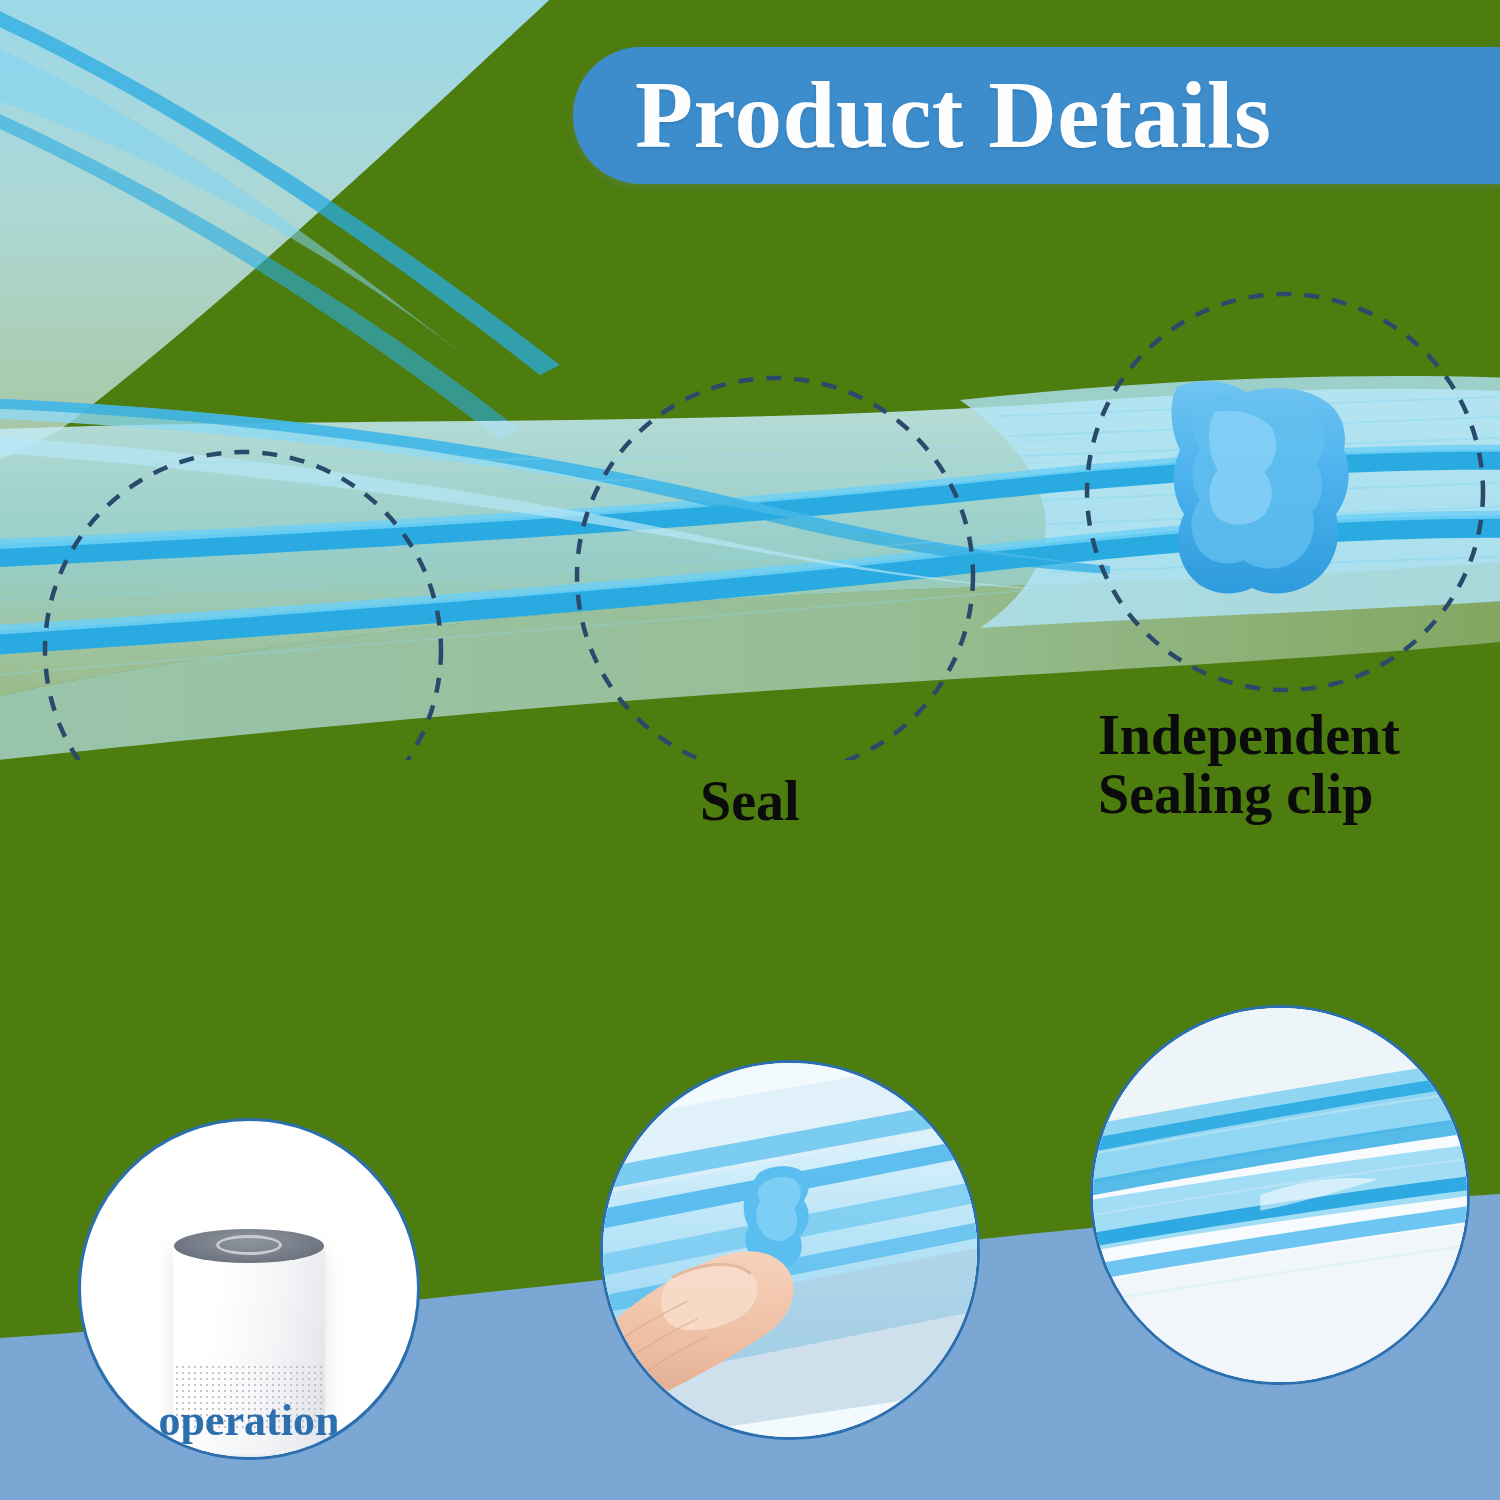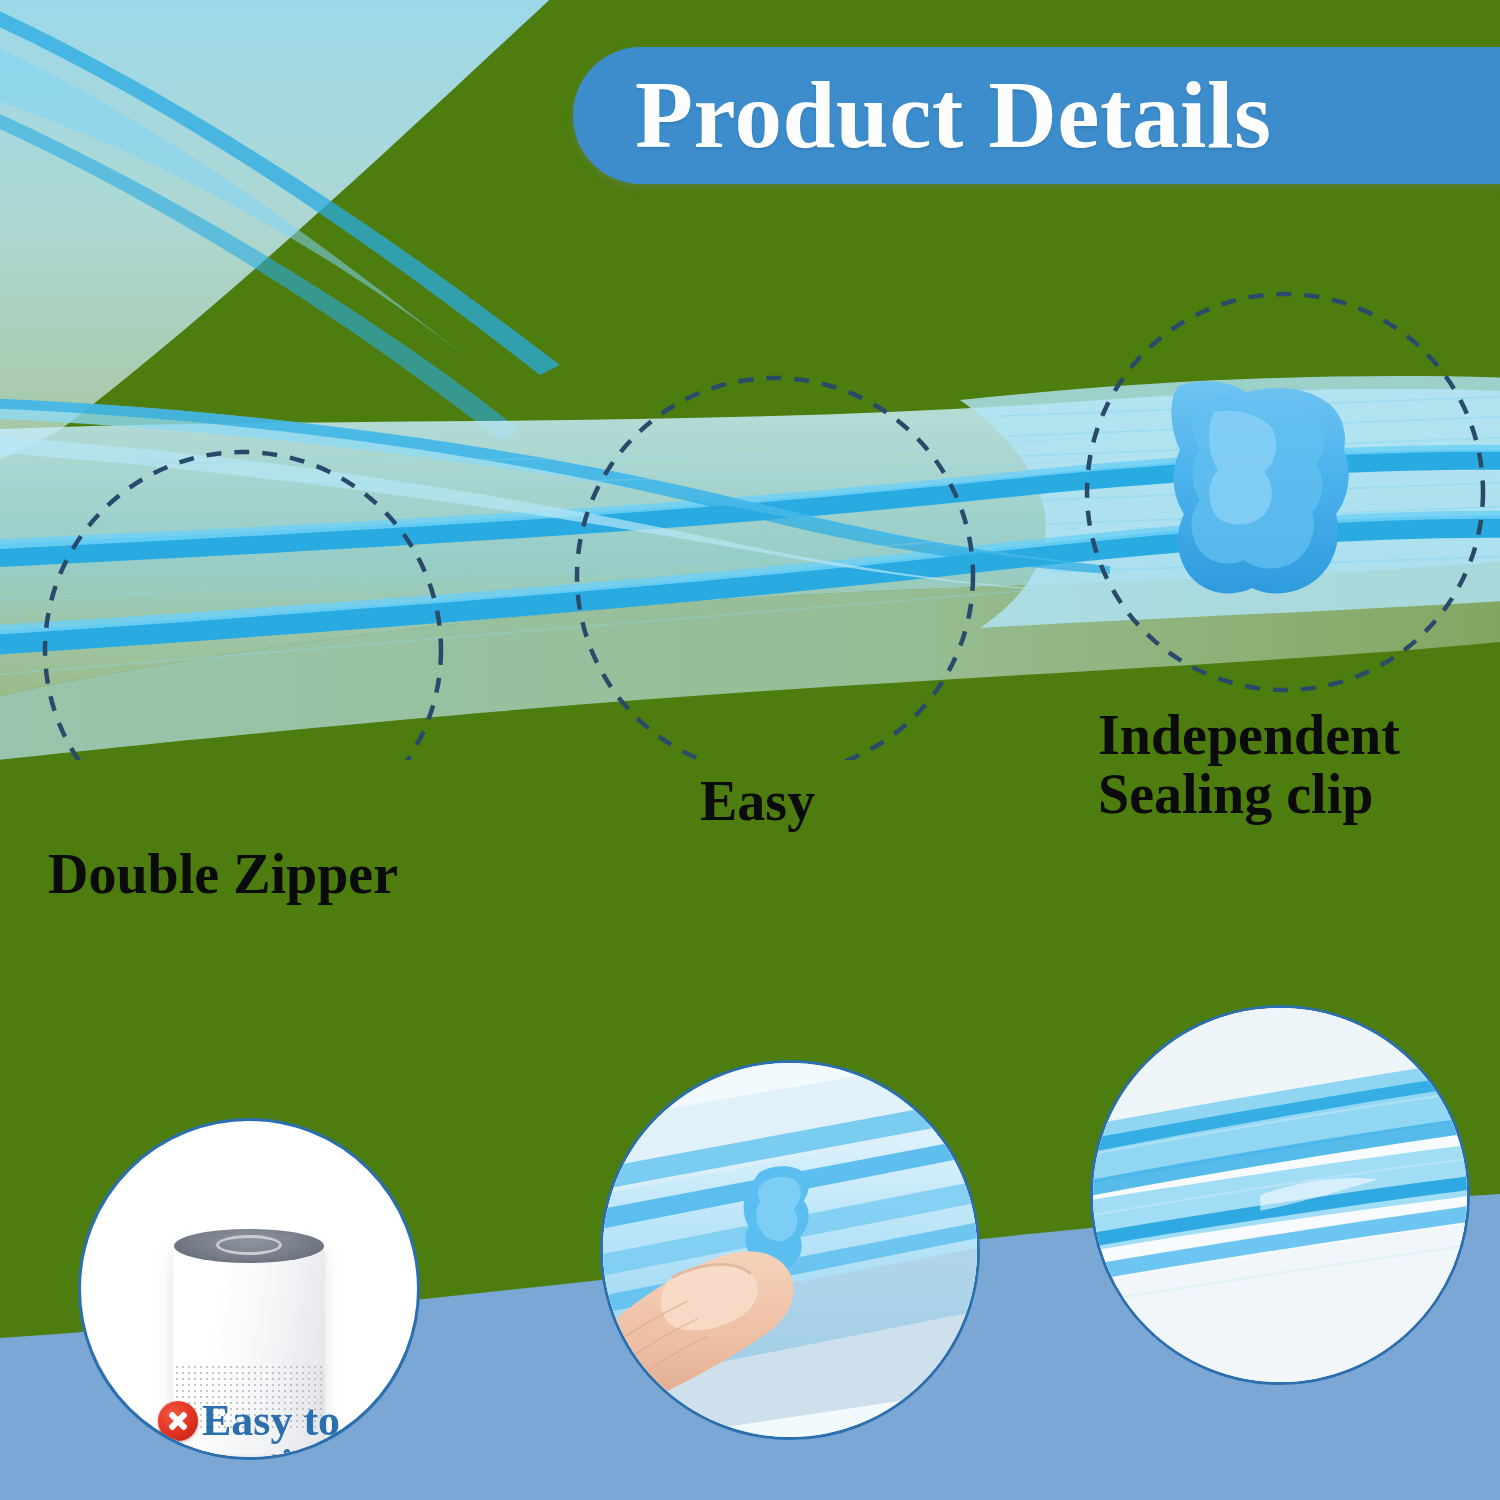--- a/index.html
+++ b/index.html
@@ -187,44 +187,39 @@
         <circle cx="775" cy="576" r="198"></circle>
         <circle cx="1285" cy="492" r="198"></circle>
       </g>
     </svg>
   </div>
 
   <div class="banner">
     <div class="banner-text">Product Details</div>
   </div>
 
-  <div class="callout-label" id="label-double-zipper">Double Zipper</div>
-  <div class="callout-label" id="label-seal">Easy</div>
+  <div class="callout-label" id="label-seal">Seal</div>
   <div class="callout-label" id="label-clip">Independent
 Sealing clip</div>
 
   <div class="wave">
     <svg width="1500" height="330" viewBox="0 0 1500 330" preserveAspectRatio="none">
       <path d="M0,168 C260,150 520,118 820,86 C1080,58 1300,36 1500,24 L1500,330 L0,330 Z" fill="#7BA7D4"></path>
     </svg>
   </div>
 
   <div class="detail-circle" style="left:78px;top:1118px;width:342px;height:342px;">
     <div class="detail-inner">
       <div class="pump-body"></div>
       <div class="pump-base"></div>
       <div class="pump-grille"></div>
       <div class="pump-top"></div>
       <div class="pump-btn"></div>
       <div class="pump-shadow"></div>
       <div class="badge">
-        <div class="badge-row">
-          <span class="x-icon"></span>
-          <span>Easy to</span>
-        </div>
         <div>operation</div>
       </div>
     </div>
   </div>
 
   <div class="detail-circle" style="left:600px;top:1060px;width:380px;height:380px;">
     <svg class="detail-inner" viewBox="0 0 380 380">
       <defs>
         <linearGradient id="bag2" x1="0" y1="0" x2="0" y2="1">
           <stop offset="0%" stop-color="#E8F6FD"></stop>

